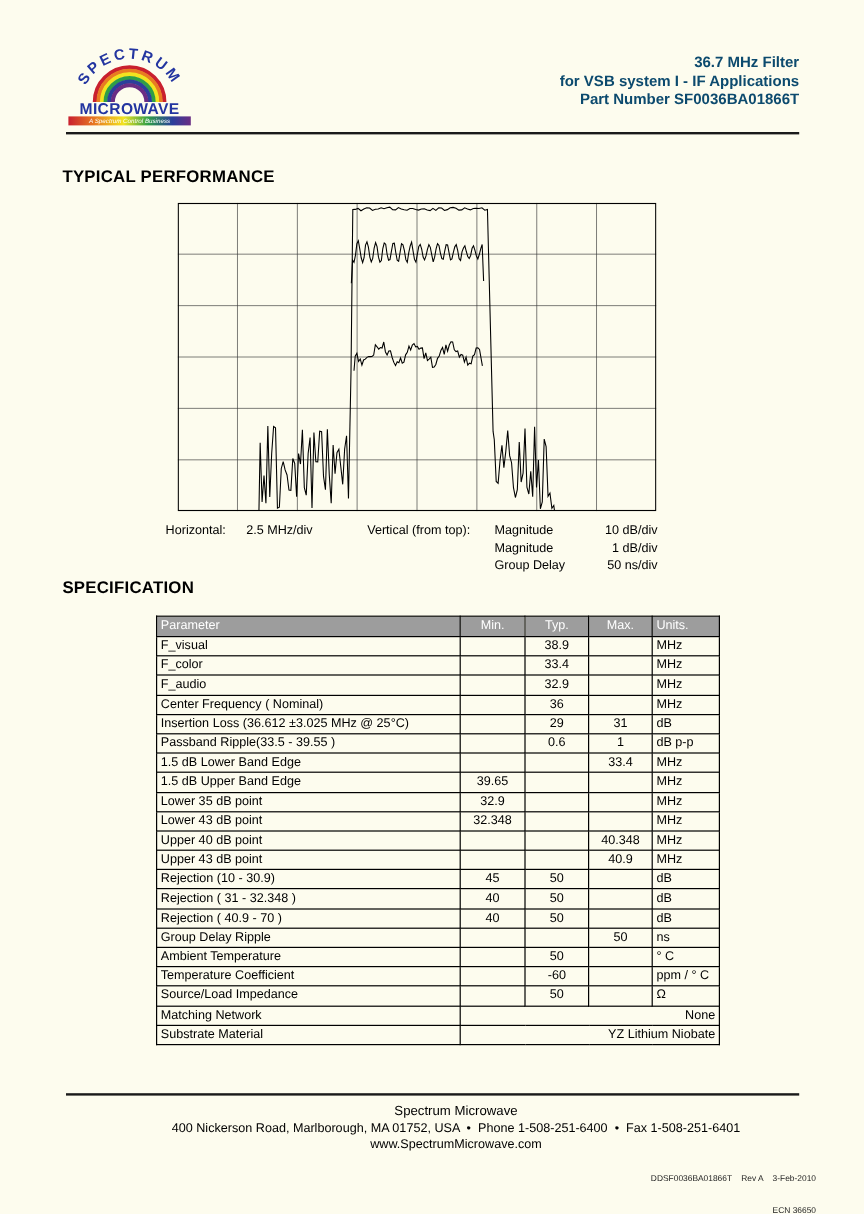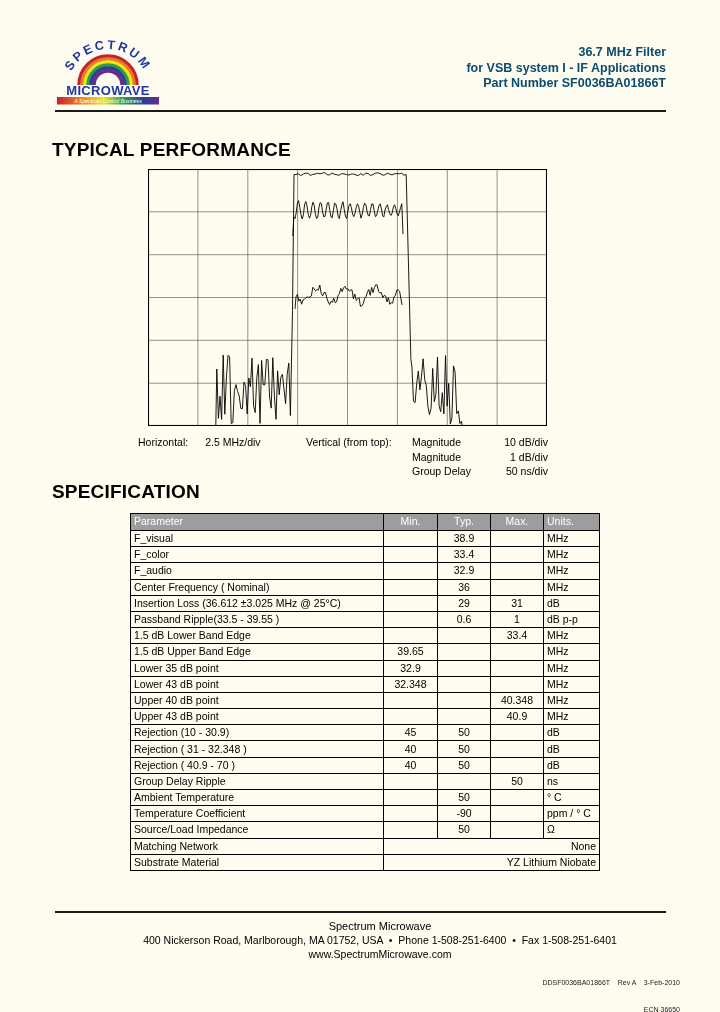--- a/index.html
+++ b/index.html
@@ -11,21 +11,21 @@
   .logo { position:absolute; left:52px; top:34px; width:112px; height:72px; }
   .logo-blue { fill:var(--logo-blue,#2335a0); }
 
   .title-block { position:absolute; top:45px; right:54px; text-align:right;
                  font-weight:bold; font-size:12.5px; line-height:15.5px; color:#0c4a6e; }
 
   .rule { position:absolute; left:55px; width:611px; height:2px; background:#1a1a1a; }
   .rule-top { top:110px; }
   .rule-bottom { top:911px; }
 
-  .section-heading { position:absolute; left:52px; font-size:19px; font-weight:bold;
+  .section-heading { position:absolute; left:52px; font-size:14px; font-weight:bold;
                      letter-spacing:.2px; }
   .perf-heading { top:139px; }
   .spec-heading { top:481px; }
 
   .chart-wrap { position:absolute; left:148px; top:169px; width:399px; height:257px; }
   #chart-svg { display:block; width:399px; height:257px; }
   .grid  { stroke:#3a3a3a; stroke-width:.55; }
   .frame { fill:none; stroke:#000; stroke-width:1.1; }
   .trace { fill:none; stroke:#000; stroke-width:.9; }
 
@@ -278,21 +278,21 @@
         <tr>
           <td class="c0">Ambient Temperature</td>
           <td class="c1"></td>
           <td class="c2">50</td>
           <td class="c3"></td>
           <td class="c4">° C</td>
         </tr>
         <tr>
           <td class="c0">Temperature Coefficient</td>
           <td class="c1"></td>
-          <td class="c2">-90</td>
+          <td class="c2">-60</td>
           <td class="c3"></td>
           <td class="c4">ppm / ° C</td>
         </tr>
         <tr>
           <td class="c0">Source/Load Impedance</td>
           <td class="c1"></td>
           <td class="c2">50</td>
           <td class="c3"></td>
           <td class="c4">Ω</td>
         </tr>

